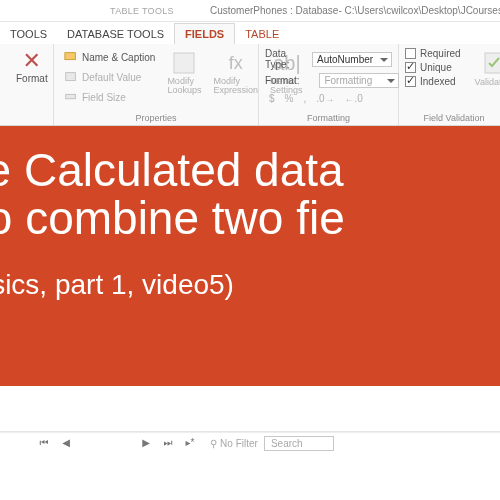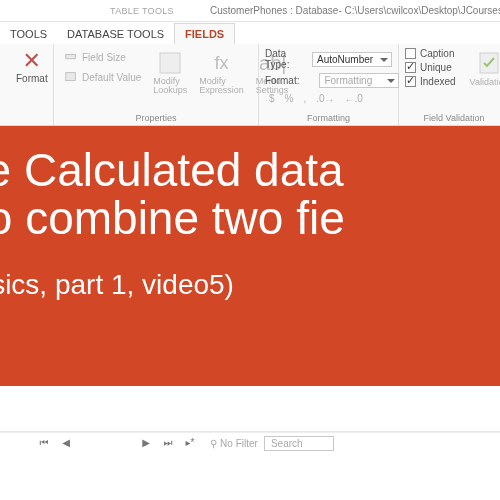--- a/index.html
+++ b/index.html
@@ -181,49 +181,56 @@
 
 <div class="titlebar">
   <span class="tab-tools-label">TABLE TOOLS</span>
   <span class="title-text">CustomerPhones : Database- C:\Users\cwilcox\Desktop\JCourses\CustomerPh…</span>
 </div>
 
 <div class="ribbon-tabs">
   <div class="ribbon-tab">TOOLS</div>
   <div class="ribbon-tab">DATABASE TOOLS</div>
   <div class="ribbon-tab context active">FIELDS</div>
+  <div class="ribbon-tab context">TABLE</div>
 </div>
 
 <div class="ribbon">
 
   <div class="ribbon-group" style="min-width:52px">
     <div class="group-row">
       <div style="width:10px"></div>
       <div class="btn">
         <span class="x-icon">✕</span>
         <span>Format</span>
       </div>
     </div>
     <div class="group-label"></div>
   </div>
 
   <div class="ribbon-group" style="min-width:205px">
     <div class="group-row">
       <div class="mini-stack">
+        <div class="btn small">
+          <svg class="mini-icon" viewBox="0 0 16 16">
+              <rect x="1" y="3" width="12" height="8" fill="#f6c76b" stroke="#c99a2e"></rect>
+            </svg>
+          <span>Name &amp; Caption</span>
+        </div>
+        <div class="btn small disabled">
+          <svg class="mini-icon" viewBox="0 0 16 16">
+              <rect x="2" y="3" width="11" height="9" fill="#e8e8e8" stroke="#bdbdbd"></rect>
+            </svg>
+          <span>Default Value</span>
+        </div>
         <div class="btn small disabled">
           <svg class="mini-icon" viewBox="0 0 16 16">
               <rect x="2" y="5" width="11" height="5" fill="#e8e8e8" stroke="#bdbdbd"></rect>
             </svg>
           <span>Field Size</span>
-        </div>
-        <div class="btn small disabled">
-          <svg class="mini-icon" viewBox="0 0 16 16">
-              <rect x="2" y="3" width="11" height="9" fill="#e8e8e8" stroke="#bdbdbd"></rect>
-            </svg>
-          <span>Default Value</span>
         </div>
       </div>
       <div class="btn disabled">
         <svg class="big-icon" viewBox="0 0 26 26">
             <rect x="3" y="3" width="20" height="20" fill="#eee" stroke="#cfcfcf"></rect>
           </svg>
         <span style="font-size:9px;line-height:1">Modify Lookups</span>
       </div>
       <div class="btn disabled">
         <span class="big-icon" style="font-size:18px;color:#bdbdbd;text-align:center;line-height:26px">fx</span>
@@ -270,21 +277,21 @@
       </div>
     </div>
     <div class="group-label">Formatting</div>
   </div>
 
   <div class="ribbon-group" style="min-width:110px;border-right:none">
     <div class="group-row" style="gap:10px">
       <div class="mini-stack" style="gap:3px">
         <label class="chkline">
           <span class="chk"></span>
-          <span>Caption</span>
+          <span>Required</span>
         </label>
         <label class="chkline">
           <span class="chk checked"></span>
           <span>Unique</span>
         </label>
         <label class="chkline">
           <span class="chk checked"></span>
           <span>Indexed</span>
         </label>
       </div>

